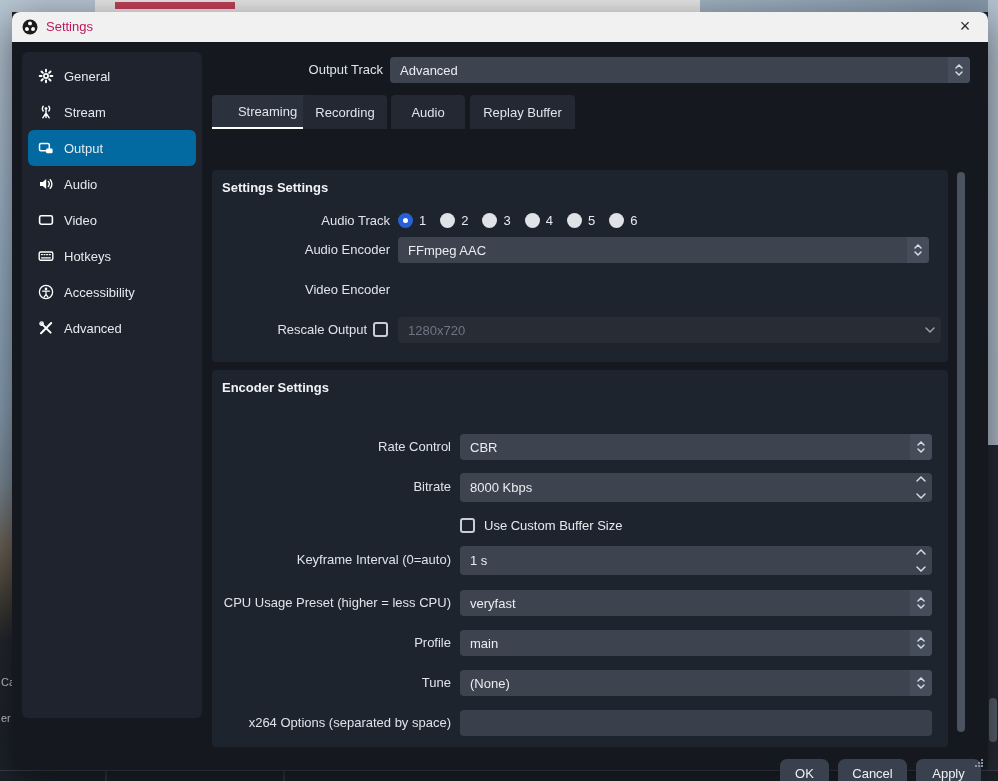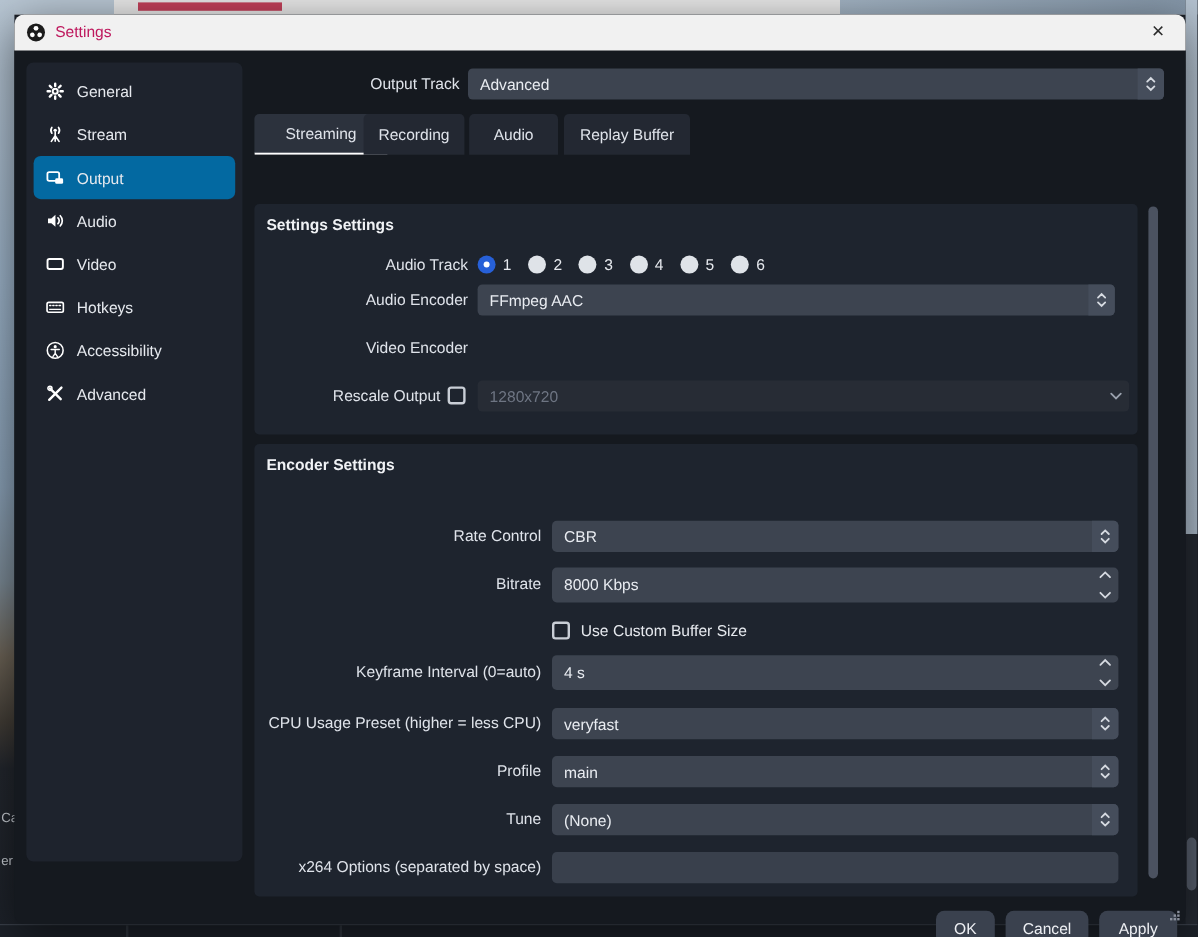--- a/index.html
+++ b/index.html
@@ -290,21 +290,21 @@
             <polyline points="2,2 6,6 10,2"></polyline>
           </svg>
         </span>
       </div>
 
       <span class="cb" style="left:248px;top:148px"></span>
       <span class="cb-label" style="left:272px;top:148px">Use Custom Buffer Size</span>
 
       <div class="lbl" style="left:0;top:177px;width:239px">Keyframe Interval (0=auto)</div>
       <div class="field" style="left:248px;top:176px;width:472px;height:29px">
-        <span>4 s</span>
+        <span>1 s</span>
         <span class="chev" style="top:2px">
           <svg width="12" height="8" viewBox="0 0 12 8" fill="none" stroke="#d6dae1" stroke-width="1.5" stroke-linecap="round">
             <polyline points="2,6 6,2 10,6"></polyline>
           </svg>
         </span>
         <span class="chev" style="bottom:2px">
           <svg width="12" height="8" viewBox="0 0 12 8" fill="none" stroke="#d6dae1" stroke-width="1.5" stroke-linecap="round">
             <polyline points="2,2 6,6 10,2"></polyline>
           </svg>
         </span>

